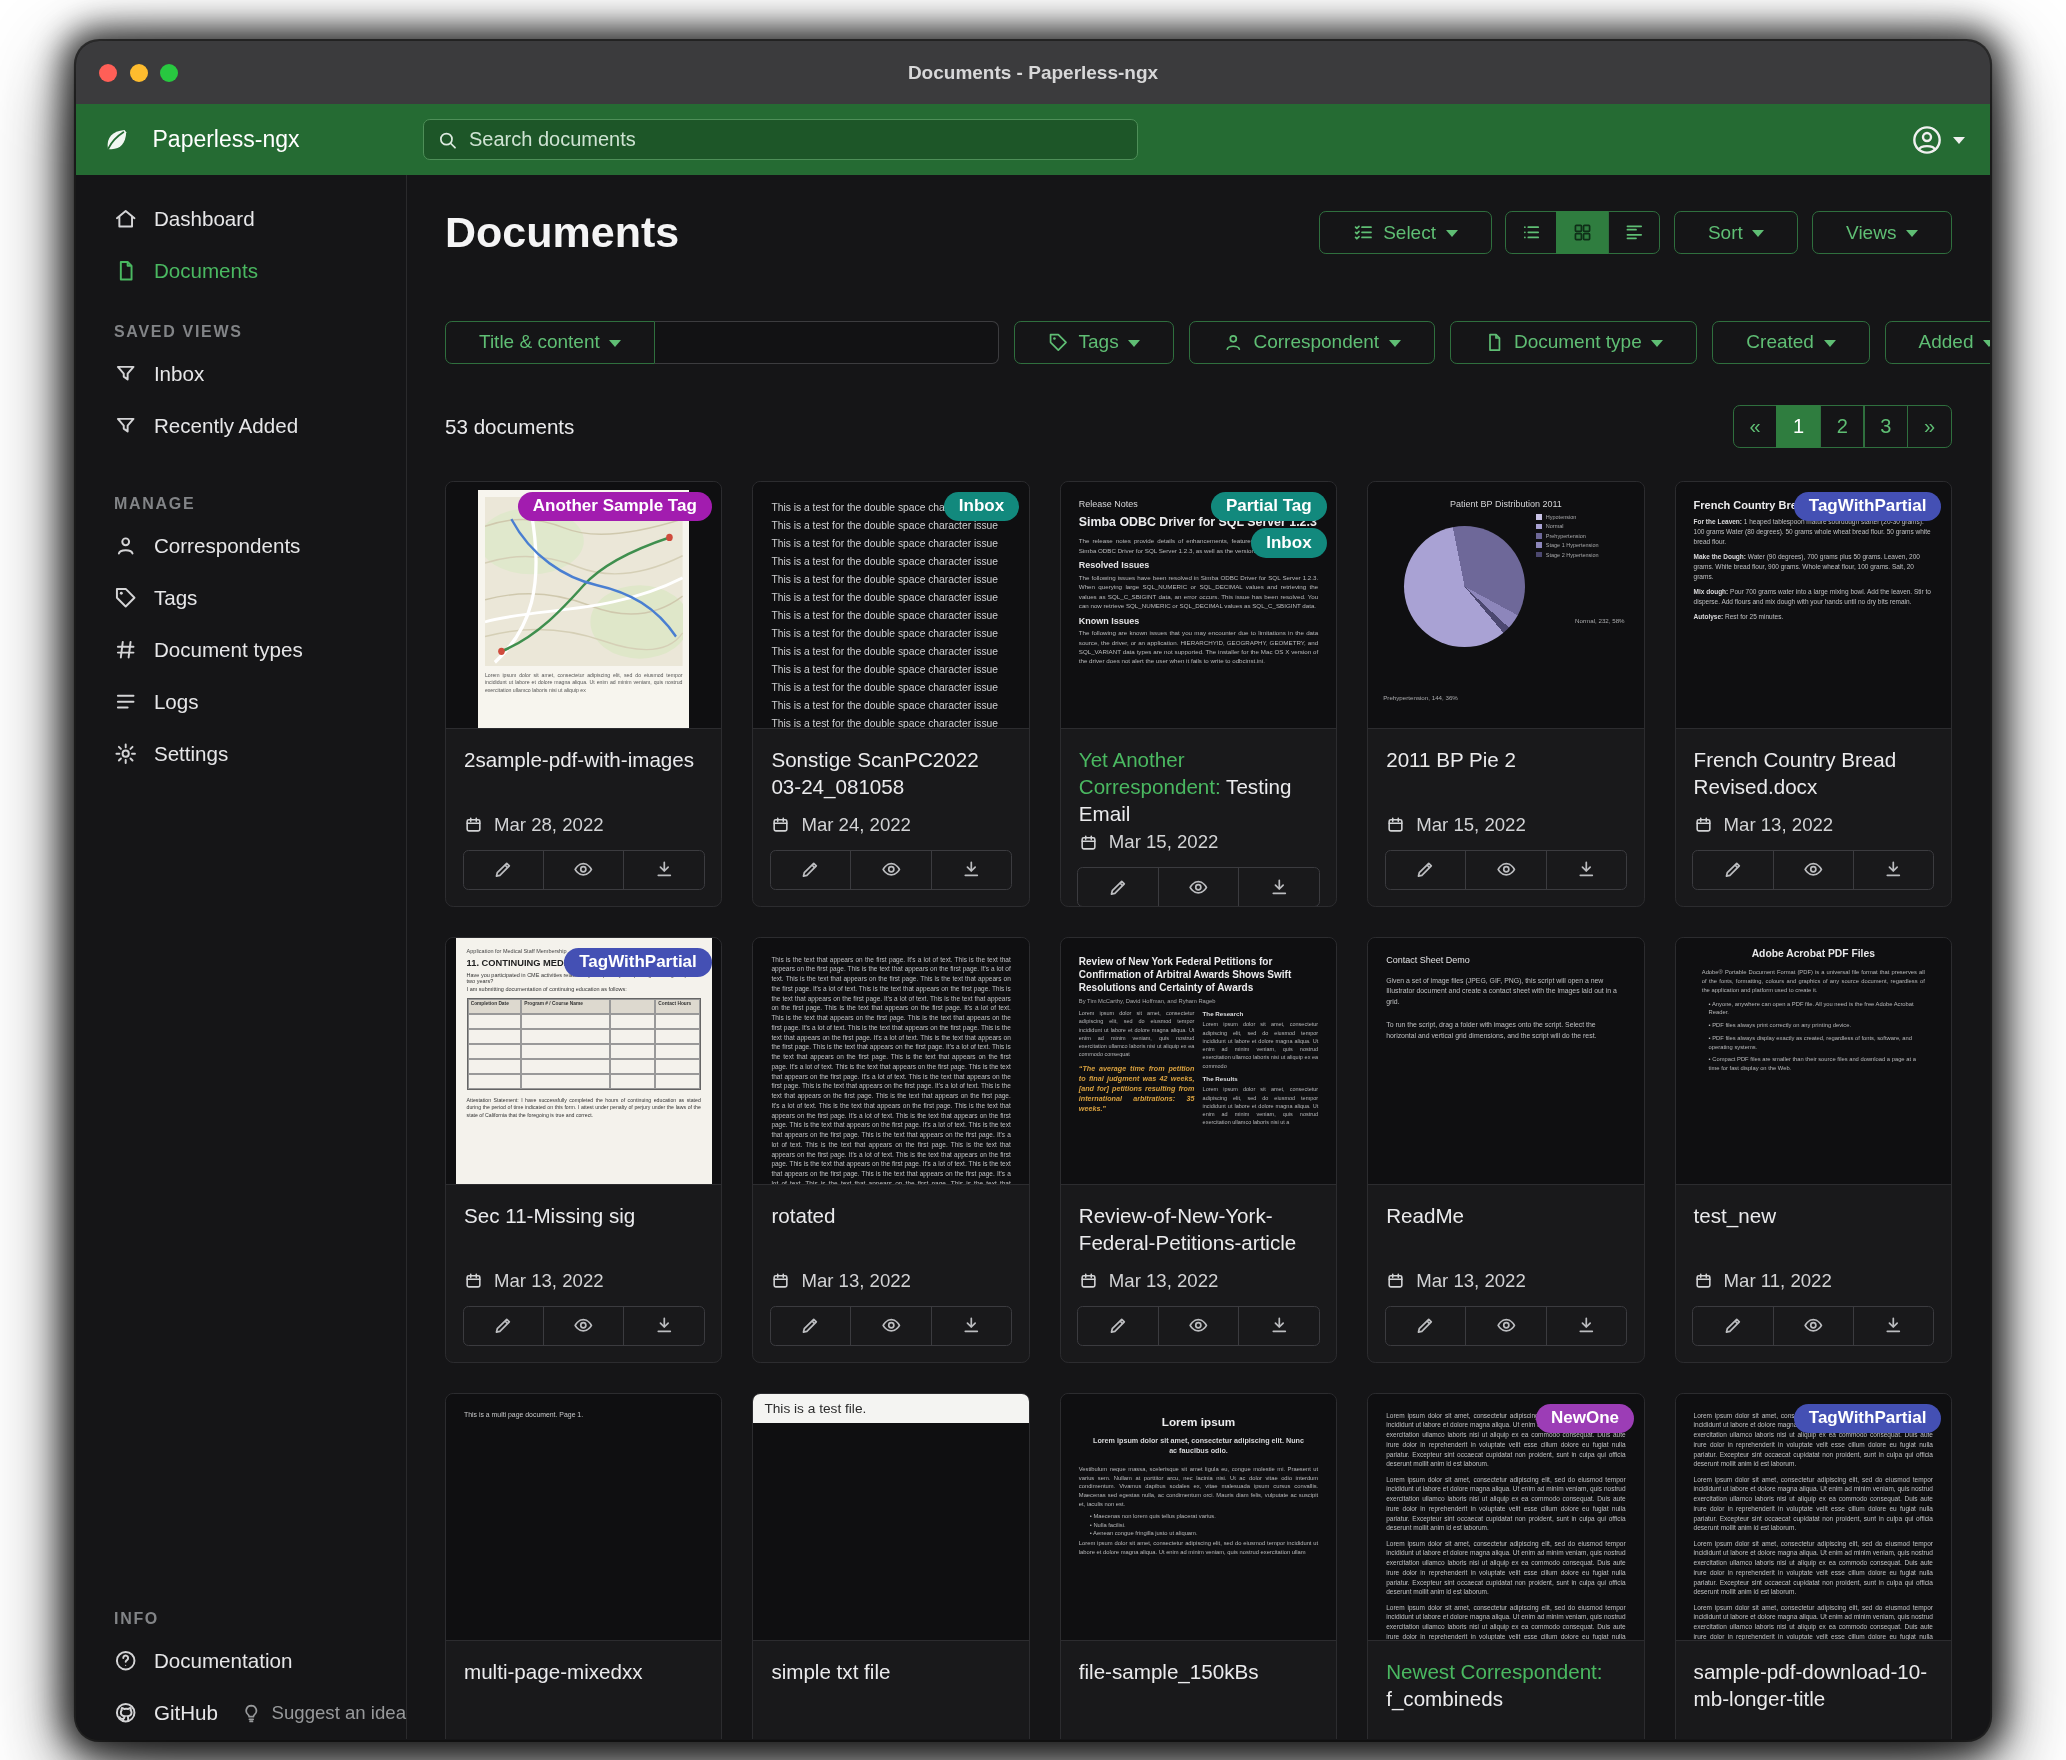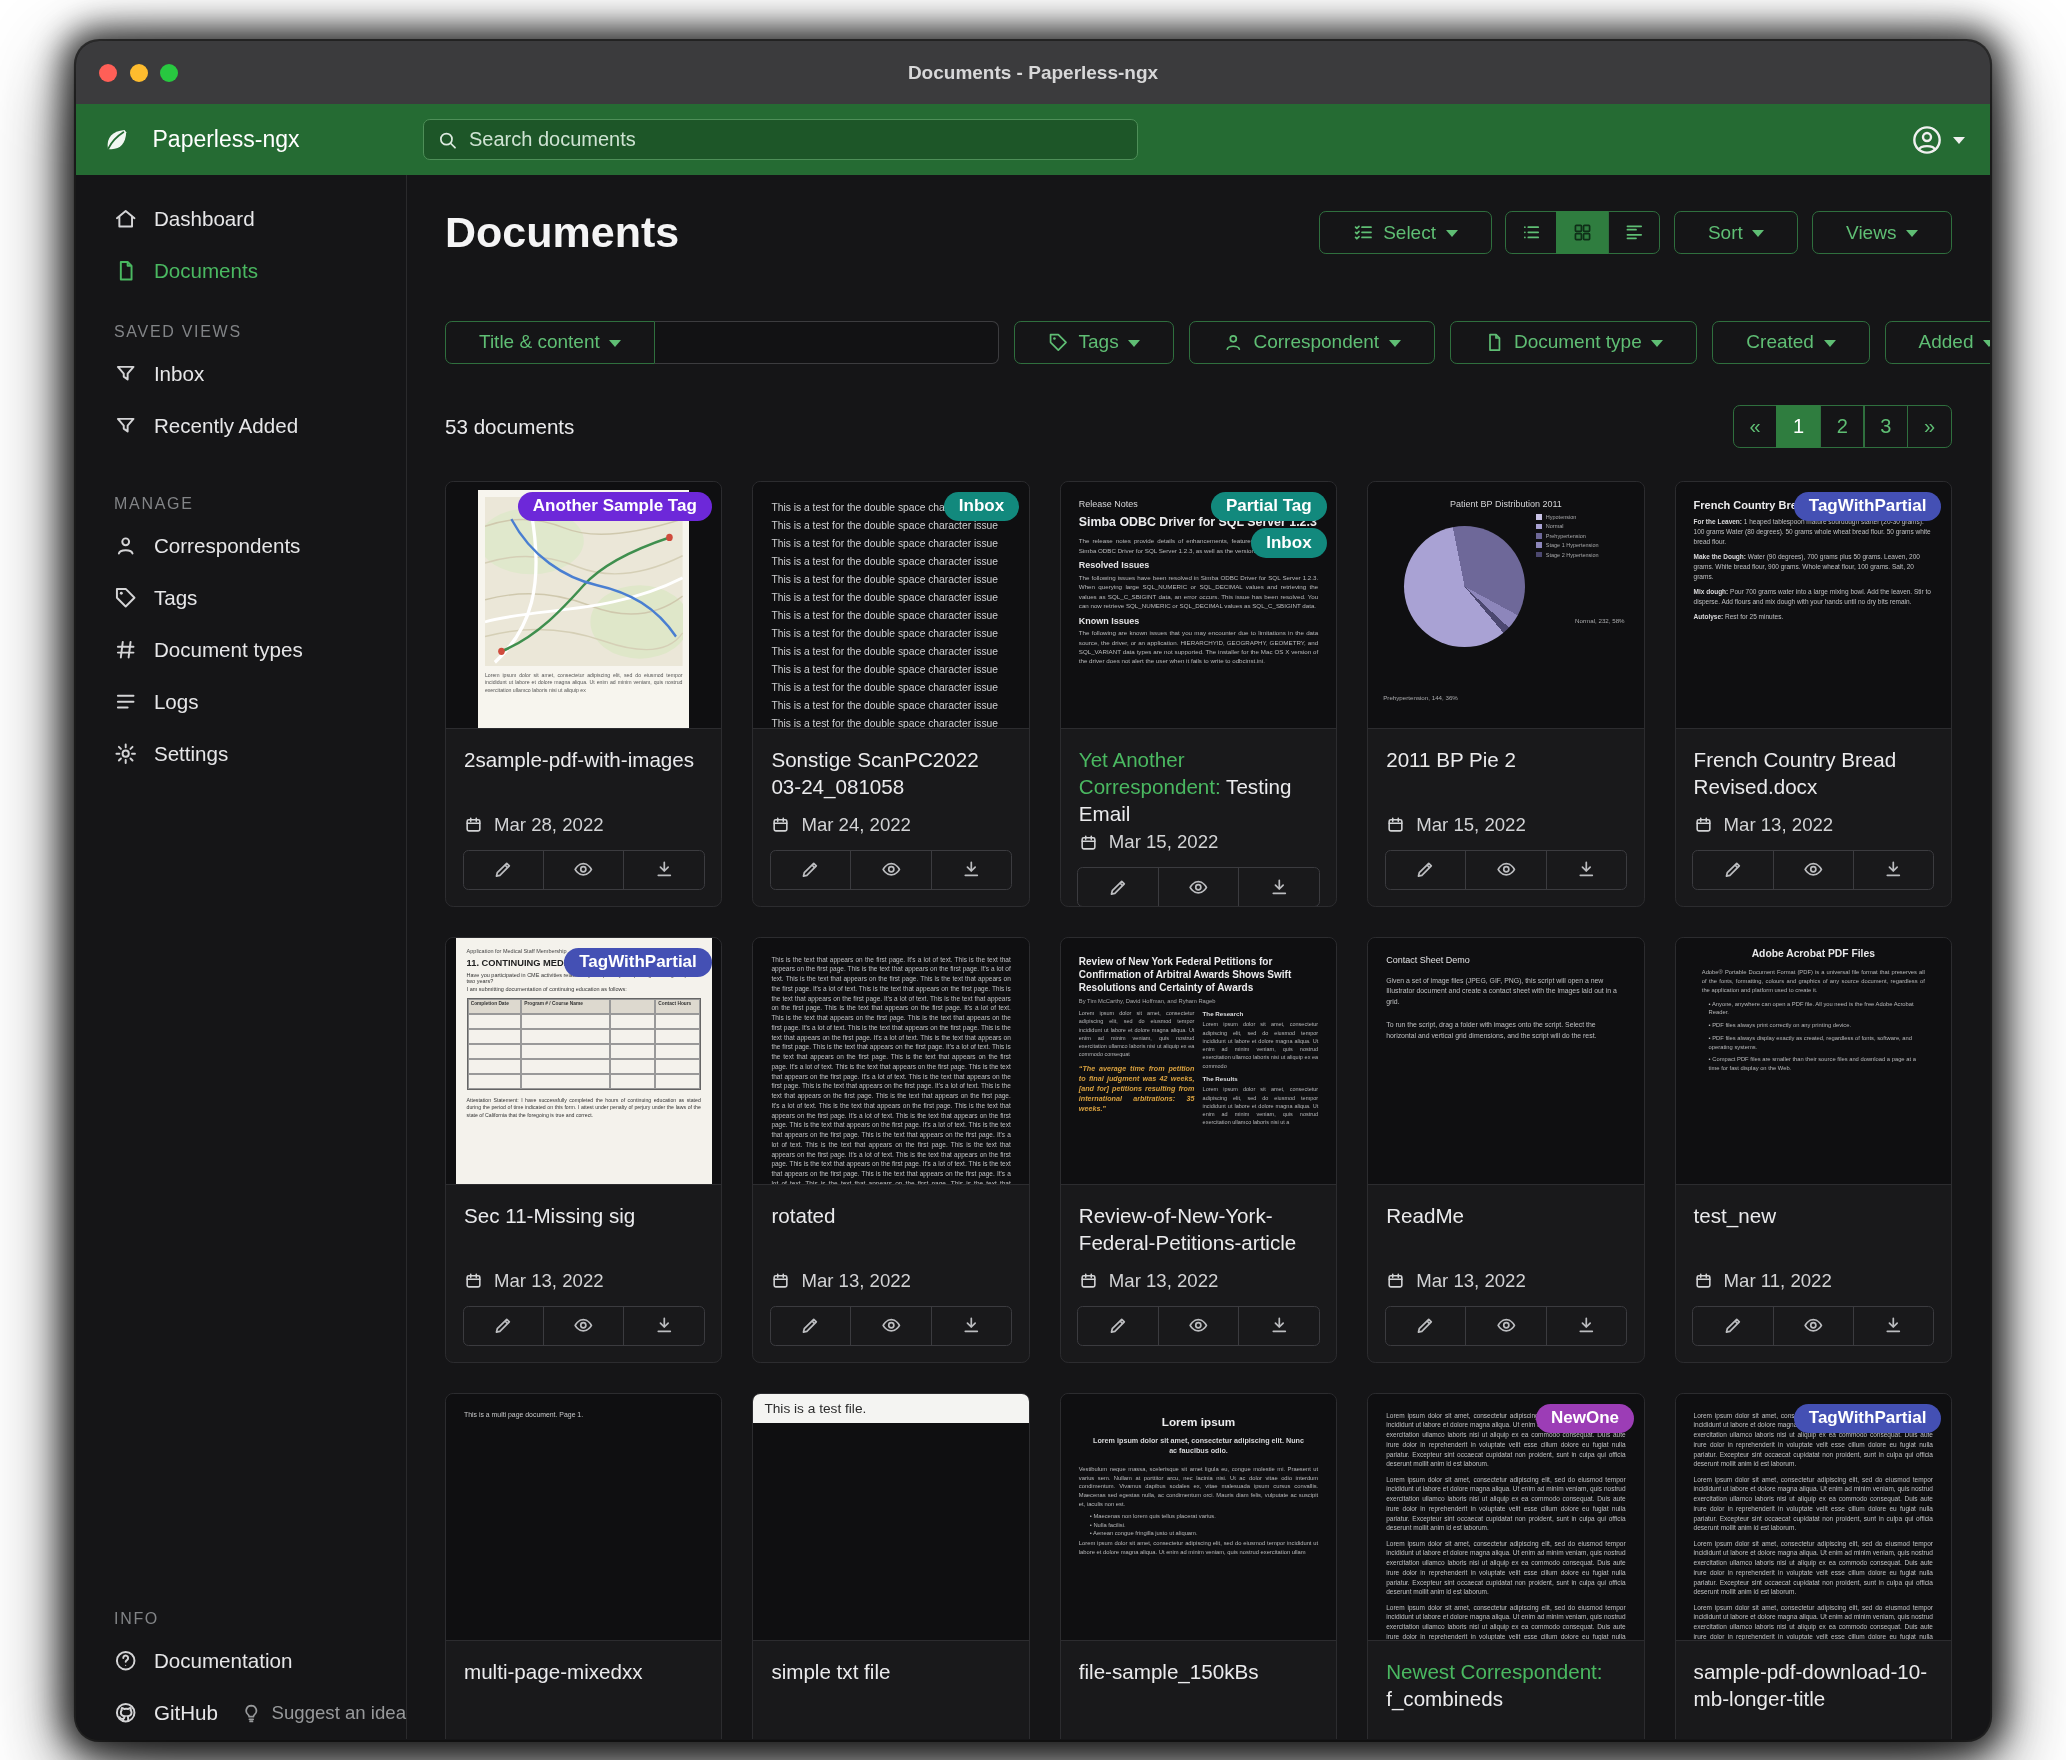--- a/index.html
+++ b/index.html
@@ -24,21 +24,21 @@
     color:#fff; font-size:20px; padding:0 16.5px 0 45px; outline:none; font-family:inherit; }
   .search input::placeholder { color:#cfe3d3; }
   .search .s-icon { position:absolute; left:13.7px; top:50%; transform:translateY(-50%); width:20.6px; height:20.6px; color:#dcead f; color:#dceadf; }
   .usermenu { margin-left:auto; display:flex; align-items:center; gap:9.6px; color:#f0f0f0; }
   
   .app { display:flex; height:calc(100% - 135px); }
   .sidebar { width:331px; flex:none; border-right:1.4px solid #2a2a2c; display:flex; flex-direction:column; padding-top:18px; background:#151517; }
   .side-item { height:52px; flex:none; display:flex; align-items:center; gap:16.5px; padding-left:38px; color:#e6e6e8; font-size:20.6px; cursor:default; }
   .side-item .icon { width:23.4px; height:23.4px; color:#d4d4d6; flex:none; }
   .side-item.active, .side-item.active .icon { color:#4ab861; }
-  .side-label { margin:43px 0 6.9px 38px; font-size:16px; font-weight:400; letter-spacing:1.7px; color:#828487; }
+  .side-label { margin:43px 0 6.9px 38px; font-size:16px; font-weight:700; letter-spacing:1.7px; color:#828487; }
   .side-label.first { margin-top:26px; }
   .side-spacer { flex:1; }
   .github-row { display:flex; align-items:center; }
   .suggest { display:flex; align-items:center; gap:9.6px; color:#97999b; font-size:18.6px; margin-left:23.4px; }
   .suggest .icon { width:20.6px; height:20.6px; color:#97999b; }
   .version-row { padding:13.7px 0 20.6px 38px; display:flex; gap:9.6px; align-items:center; color:#8d8f92; font-size:16.5px; }
   .version-row .icon { width:18px; height:18px; color:#4ab861; }
   
   .main { flex:1; padding:33px 38px 0; display:flex; flex-direction:column; overflow:hidden; }
   .main-header { display:flex; align-items:center; justify-content:space-between; margin-bottom:63px; }
@@ -438,21 +438,21 @@
                       <path d="M0 170 C80 150 190 160 300 110" stroke="#ffffff" fill="none" stroke-width="4"></path>
                       <path d="M25 210 C80 190 120 150 150 120 S230 70 280 55" stroke="#3f8f4e" fill="none" stroke-width="3.5"></path>
                       <path d="M40 30 C70 80 120 110 170 120 S260 150 290 190" stroke="#4a7fd1" fill="none" stroke-width="3.5"></path>
                       <circle cx="25" cy="210" r="5" fill="#d04b3c"></circle>
                       <circle cx="280" cy="55" r="5" fill="#d04b3c"></circle>
                     </svg>
                     <div class="map-caption">Lorem ipsum dolor sit amet, consectetur adipiscing elit, sed do eiusmod tempor incididunt ut labore et dolore magna aliqua. Ut enim ad minim veniam, quis nostrud exercitation ullamco laboris nisi ut aliquip ex </div>
                   </div>
                 </div>
       <div class="tags">
-                  <span class="chip" style="background: #6d28d9;">Another Sample Tag</span>
+                  <span class="chip" style="background: #a21caf;">Another Sample Tag</span>
                 </div>
     </div>
     <h3 class="card-title">2sample-pdf-with-images</h3>
     <div class="card-date">
       <span class="icon">
         <svg viewBox="0 0 24 24" fill="none" stroke="currentColor" stroke-width="2" stroke-linecap="round">
                     <rect x="4" y="6" width="16" height="14" rx="2"></rect>
                     <path d="M4 10.5h16M8.5 4v4M15.5 4v4"></path>
                   </svg>
       </span>

